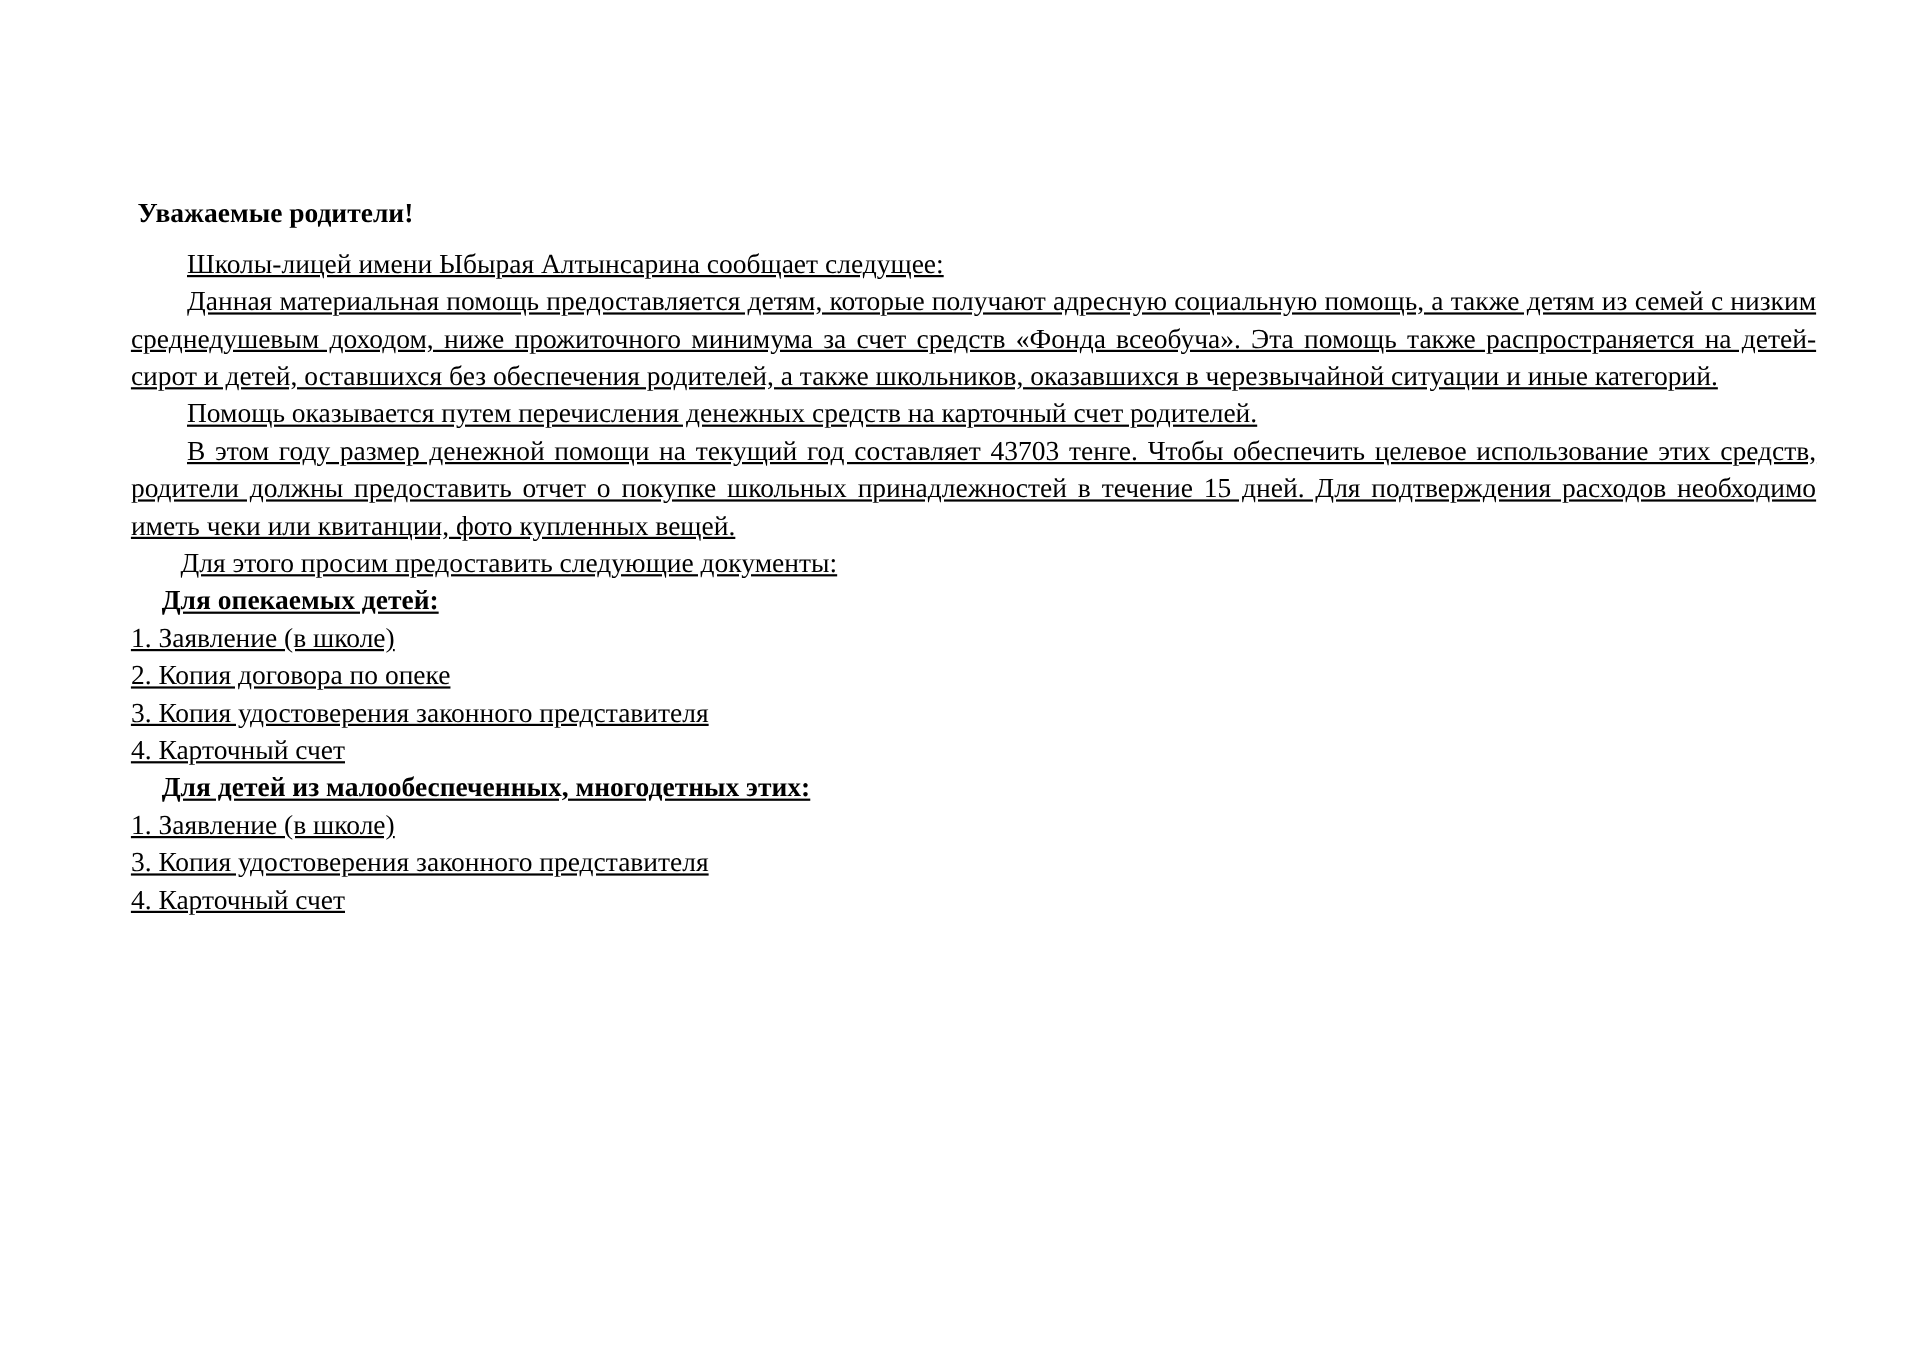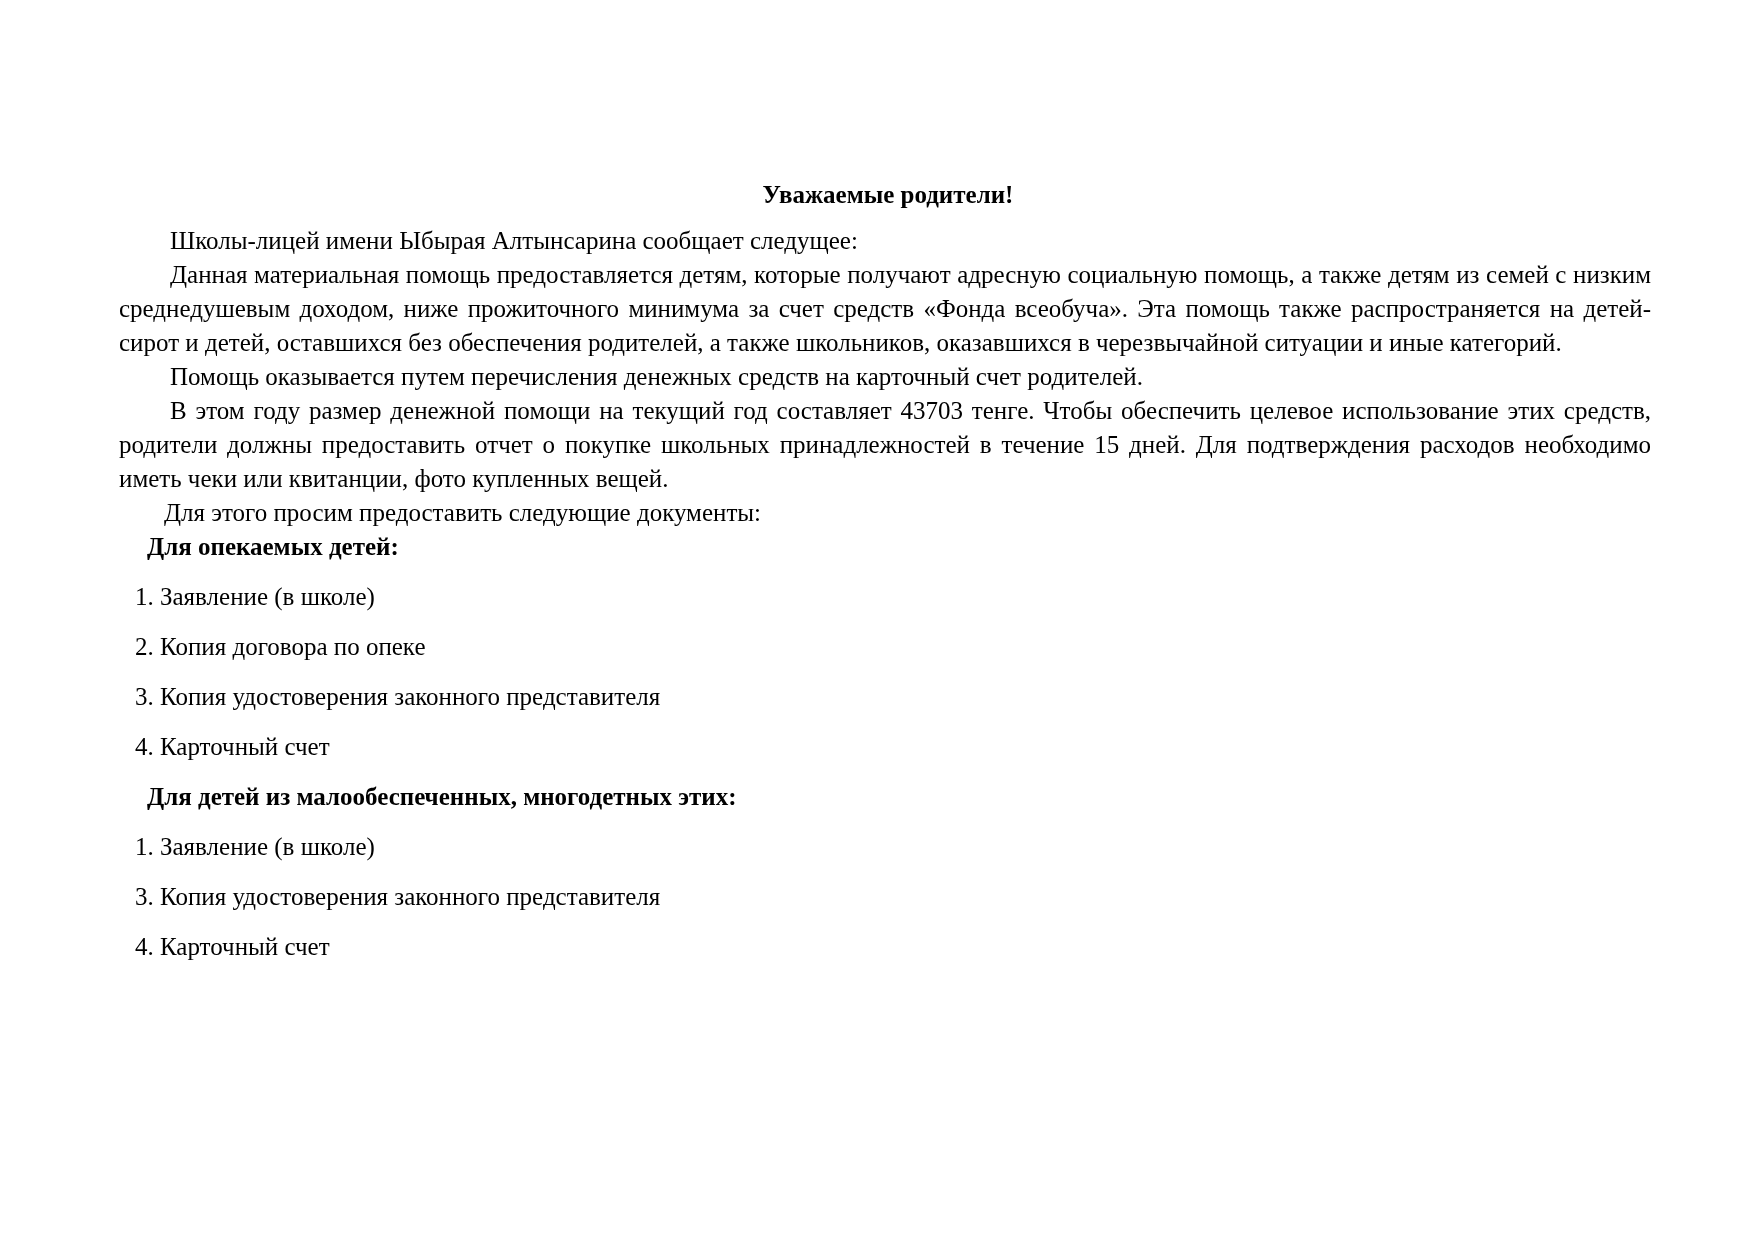--- a/index.html
+++ b/index.html
@@ -17,37 +17,37 @@
     }
     .page {
       position: absolute;
       left: 119px;
       top: 178px;
       width: 1532px;
       font-size: 25px;
       line-height: 34px;
     }
     .title {
-      text-align: center;
       font-weight: bold;
       font-size: 25px;
       margin: 0 0 12px 0;
       height: 34px;
       padding-left: 6px;
     }
     p {
       margin: 0;
       text-align: justify;
+      text-decoration: underline;
     }
     .indent { text-indent: 51px; }
     .indent-small { text-indent: 45px; }
     .indent-wide { padding-left: 75px; }
     .italic { font-style: italic; font-size: 22px; }
     .bold { font-weight: bold; margin-left: 28px; }
-    .list-item { margin: 16px; }
+    .list-item { margin: 0; }
   </style>
 </head>
 <body>
 
 <div class="page">
   <div class="title">Уважаемые родители!</div>
 
   <p class="indent">Школы-лицей имени Ыбырая Алтынсарина сообщает следущее:</p>
 
 

